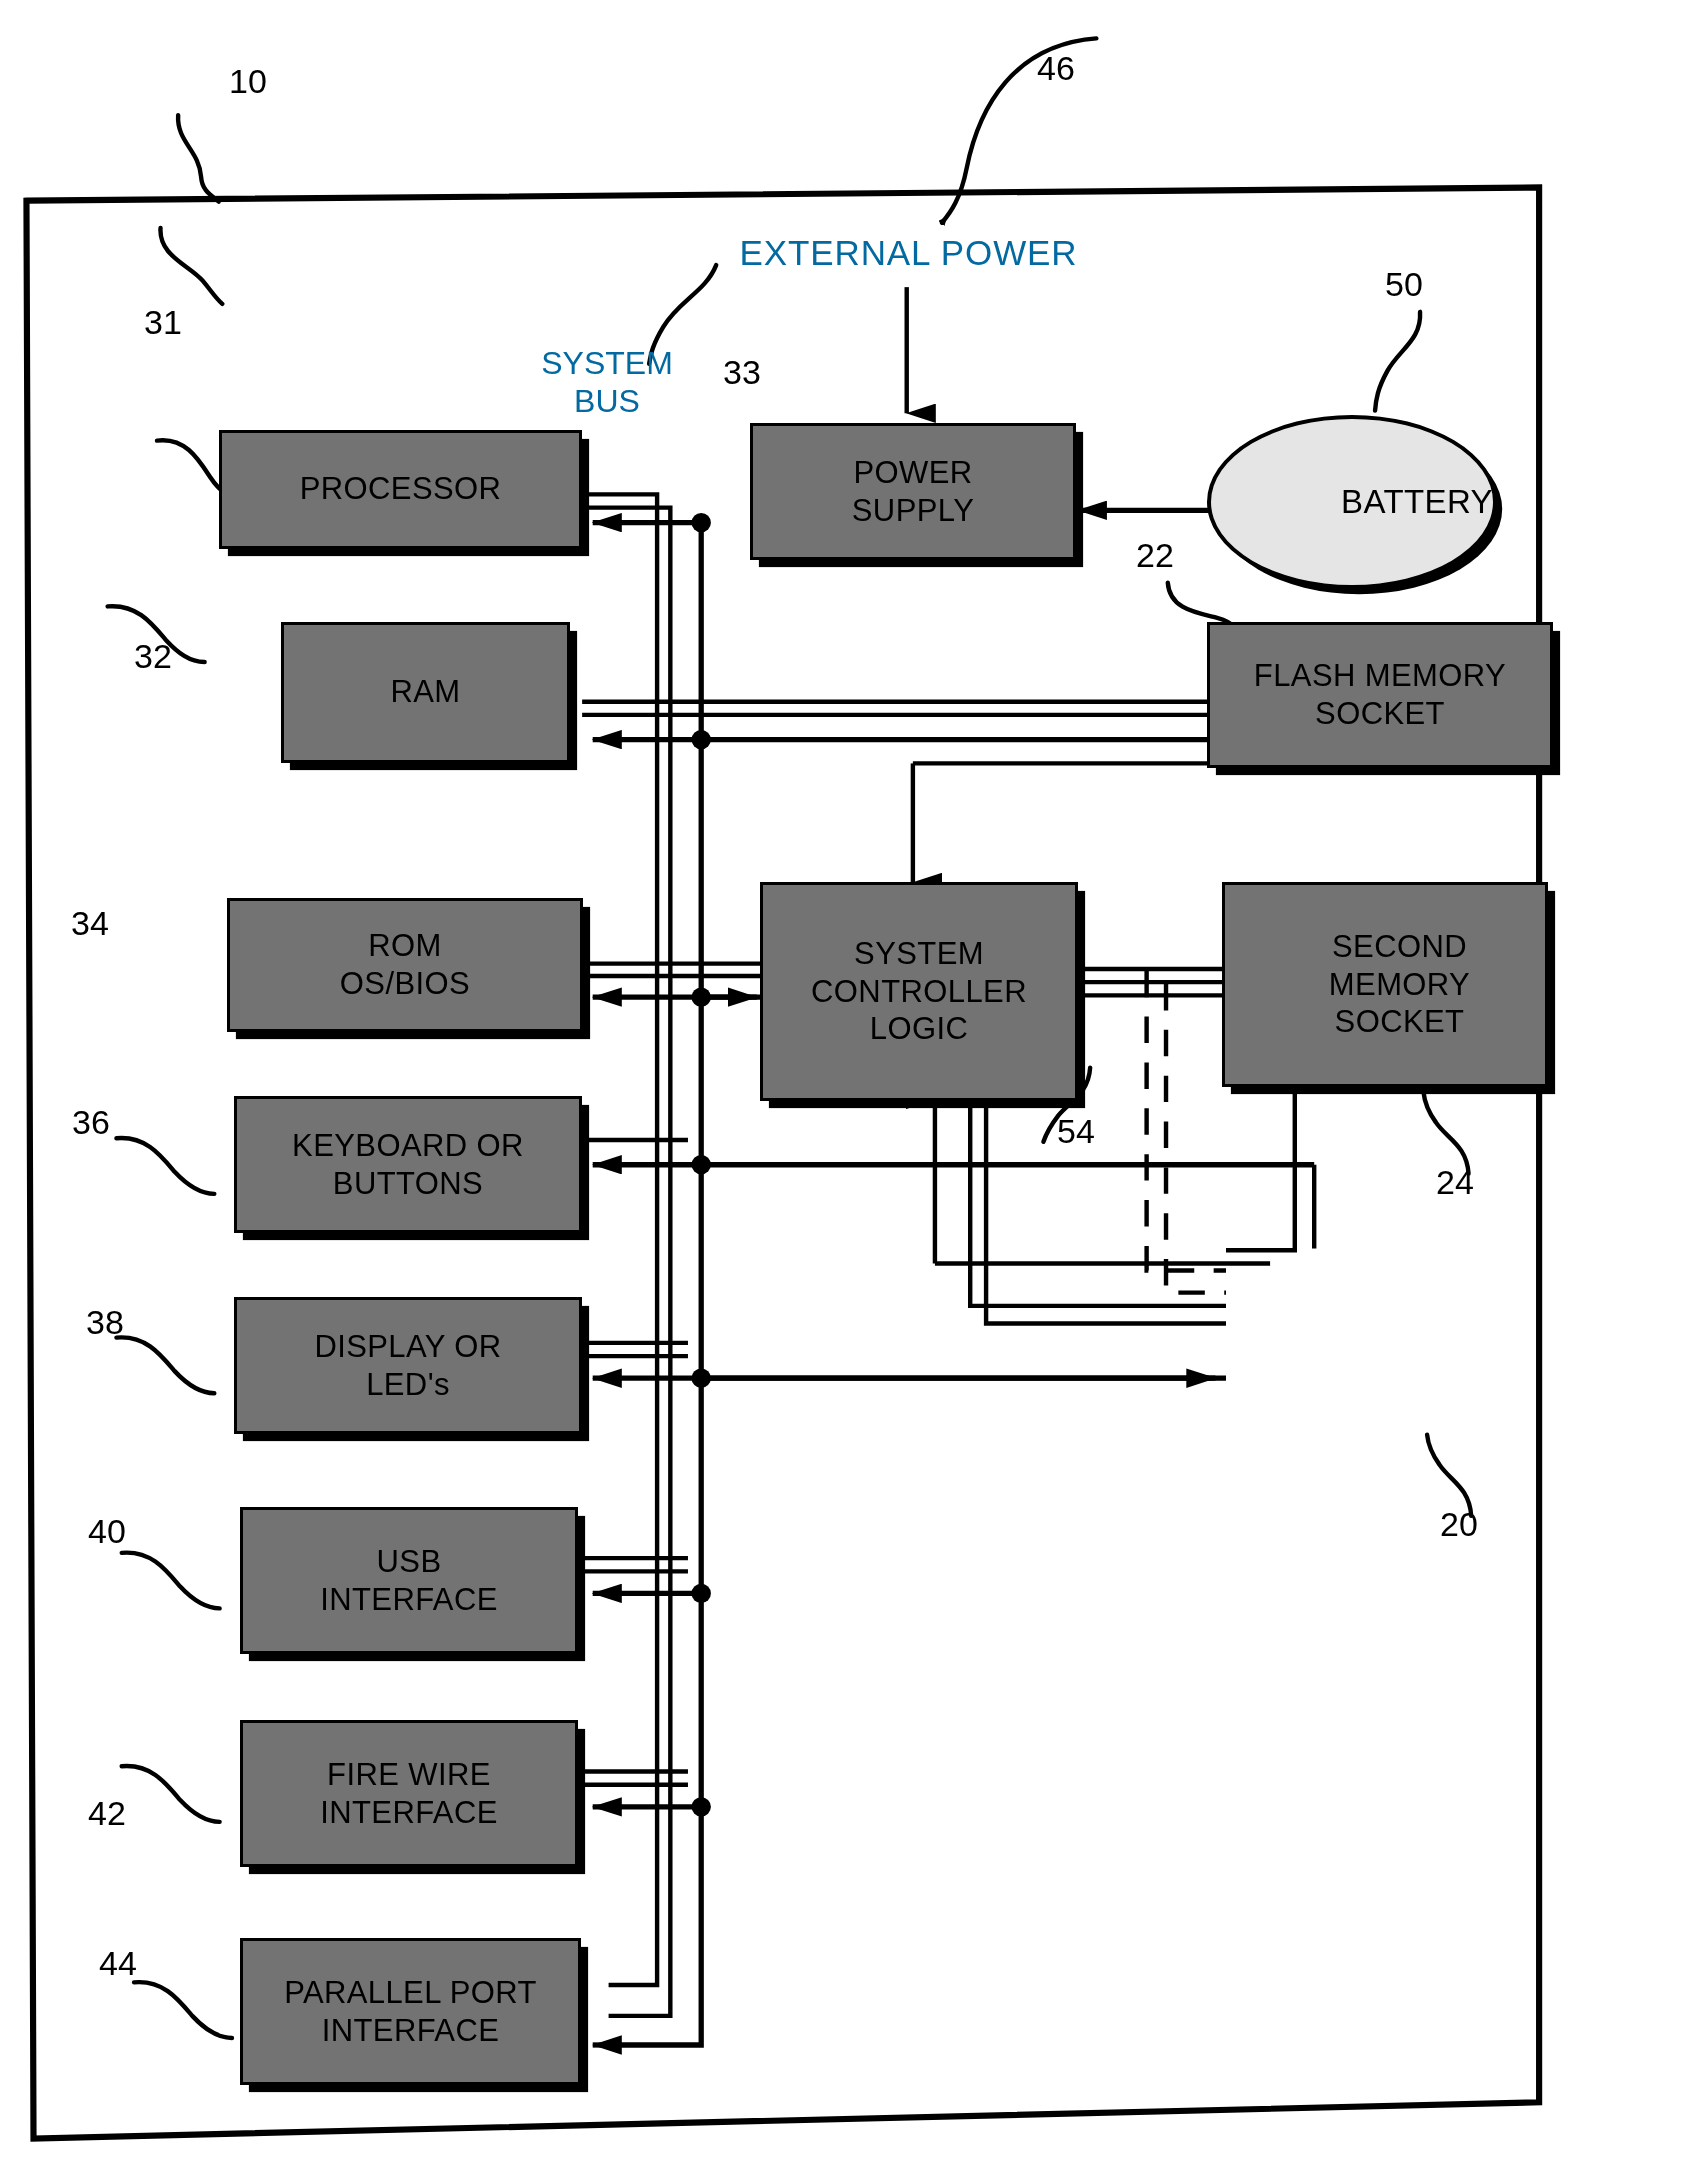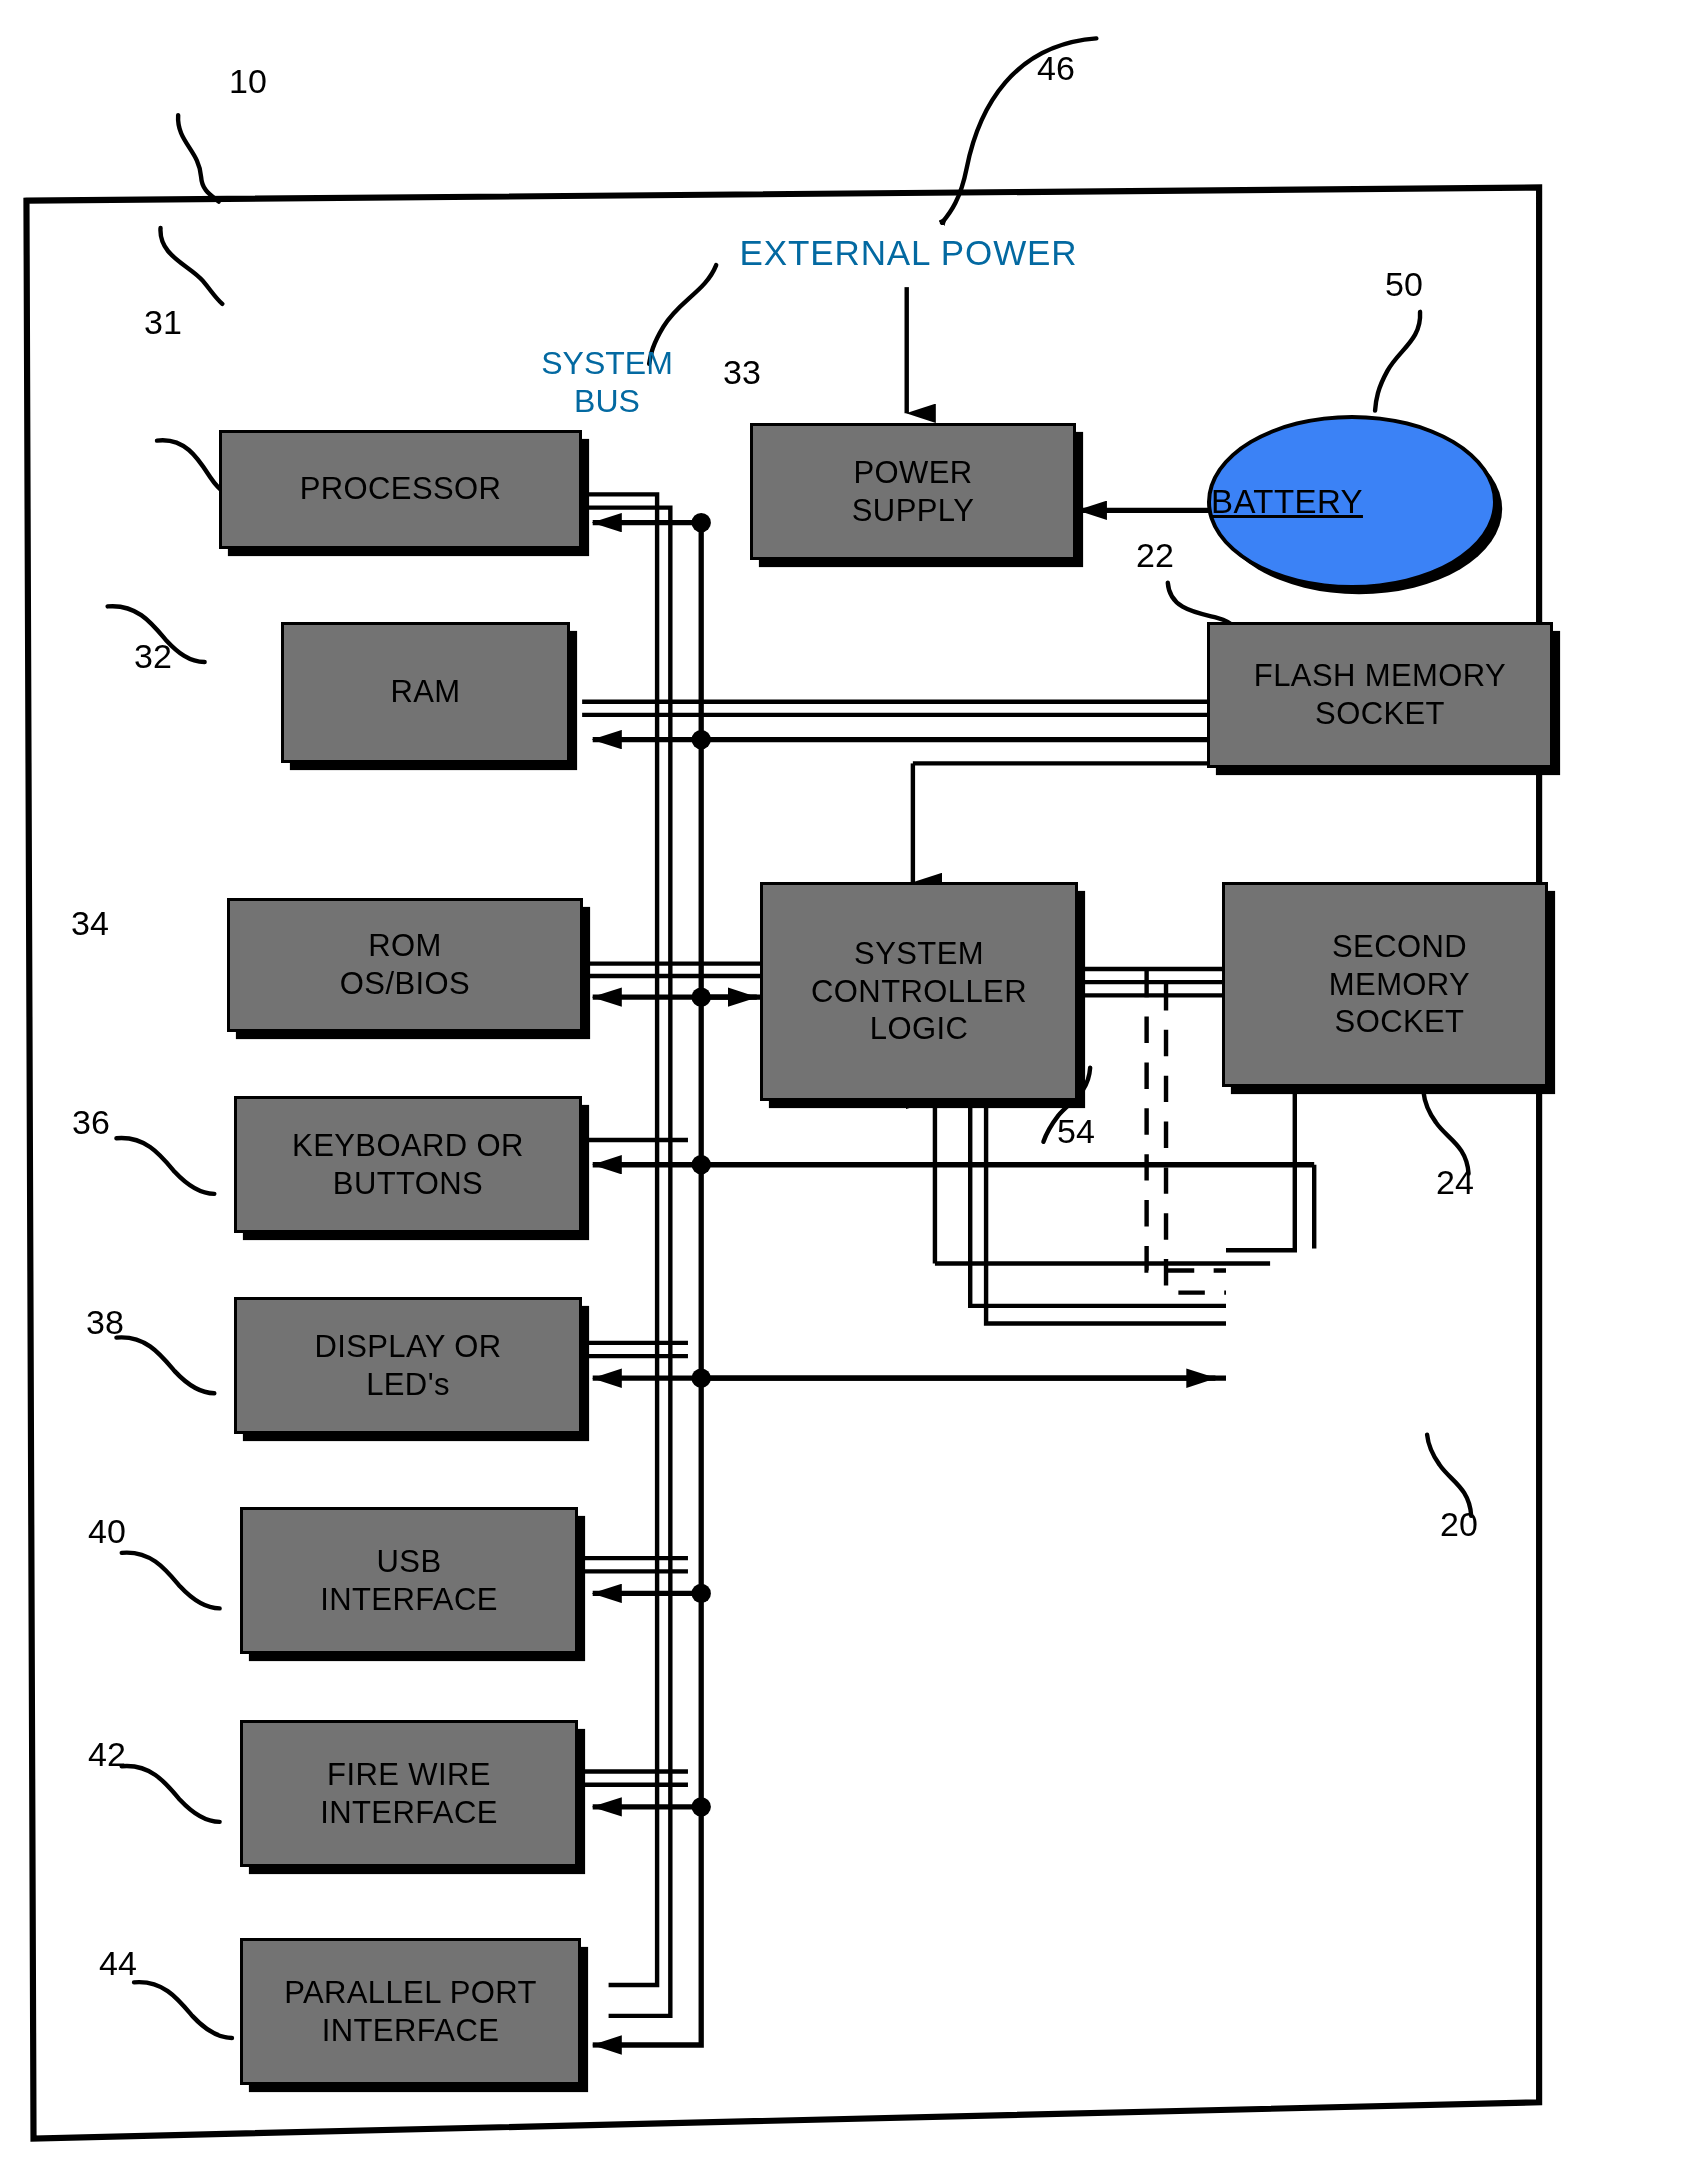--- a/index.html
+++ b/index.html
@@ -7,23 +7,23 @@
   body{font-family:"Liberation Sans", sans-serif;}
   #stage{position:relative;width:1682px;height:2176px;background:#fff;overflow:hidden;}
   svg.layer{position:absolute;left:0;top:0;width:1682px;height:2176px;}
 
   .blk{position:absolute;background:#737373;border:3.5px solid #000;box-sizing:border-box;
        box-shadow:8px 8px 0 -0.9px #000;
        display:flex;align-items:center;justify-content:center;text-align:center;}
   .blk span{display:block;line-height:1.18;font-size:31px;letter-spacing:0.4px;color:#000;}
   .blk.two span{line-height:1.22;}
 
-  .ell{position:absolute;background:#3b82f6;border:4.4px solid #000;border-radius:50%;
+  .ell{position:absolute;background:#e5e5e5;border:4.4px solid #000;border-radius:50%;
        box-shadow:7px 7px 0 -1.8px #000;
-       display:flex;align-items:center;justify-content:flex-start;text-decoration:underline;}
+       display:flex;align-items:center;justify-content:flex-end;}
   .ell span{font-size:33px;color:#000;letter-spacing:0.4px;}
 
   .ref{position:absolute;font-size:34px;color:#000;white-space:nowrap;}
   .lbl{position:absolute;font-size:32px;color:#0369a1;white-space:nowrap;text-align:center;line-height:1.18;}
   .lbl.big{font-size:35px;letter-spacing:0.9px;}
 </style>
 </head>
 <body>
 
 <div id="stage">
@@ -277,21 +277,21 @@
 
   <div class="ref" style="left:229px;top:62px;"><span>10</span></div>
   <div class="ref" style="left:1037px;top:8.8px;margin-top:40px;"><span>46</span></div>
   <div class="ref" style="left:144px;top:303px;"><span>31</span></div>
   <div class="ref" style="left:723px;top:353px;"><span>33</span></div>
   <div class="ref" style="left:134px;top:637px;"><span>32</span></div>
   <div class="ref" style="left:71px;top:904px;"><span>34</span></div>
   <div class="ref" style="left:72px;top:1103px;"><span>36</span></div>
   <div class="ref" style="left:86px;top:1303px;"><span>38</span></div>
   <div class="ref" style="left:88px;top:1512px;"><span>40</span></div>
-  <div class="ref" style="left:88px;top:1735px;"><span>42</span></div>
+  <div class="ref" style="left:88px;top:1794px;"><span>42</span></div>
   <div class="ref" style="left:99px;top:1944px;"><span>44</span></div>
   <div class="ref" style="left:1385px;top:265px;"><span>50</span></div>
   <div class="ref" style="left:1136px;top:536px;"><span>22</span></div>
   <div class="ref" style="left:1057px;top:1112px;"><span>54</span></div>
   <div class="ref" style="left:1436px;top:1163px;"><span>24</span></div>
   <div class="ref" style="left:1440px;top:1505px;"><span>20</span></div>
 
 </div>
 
 

